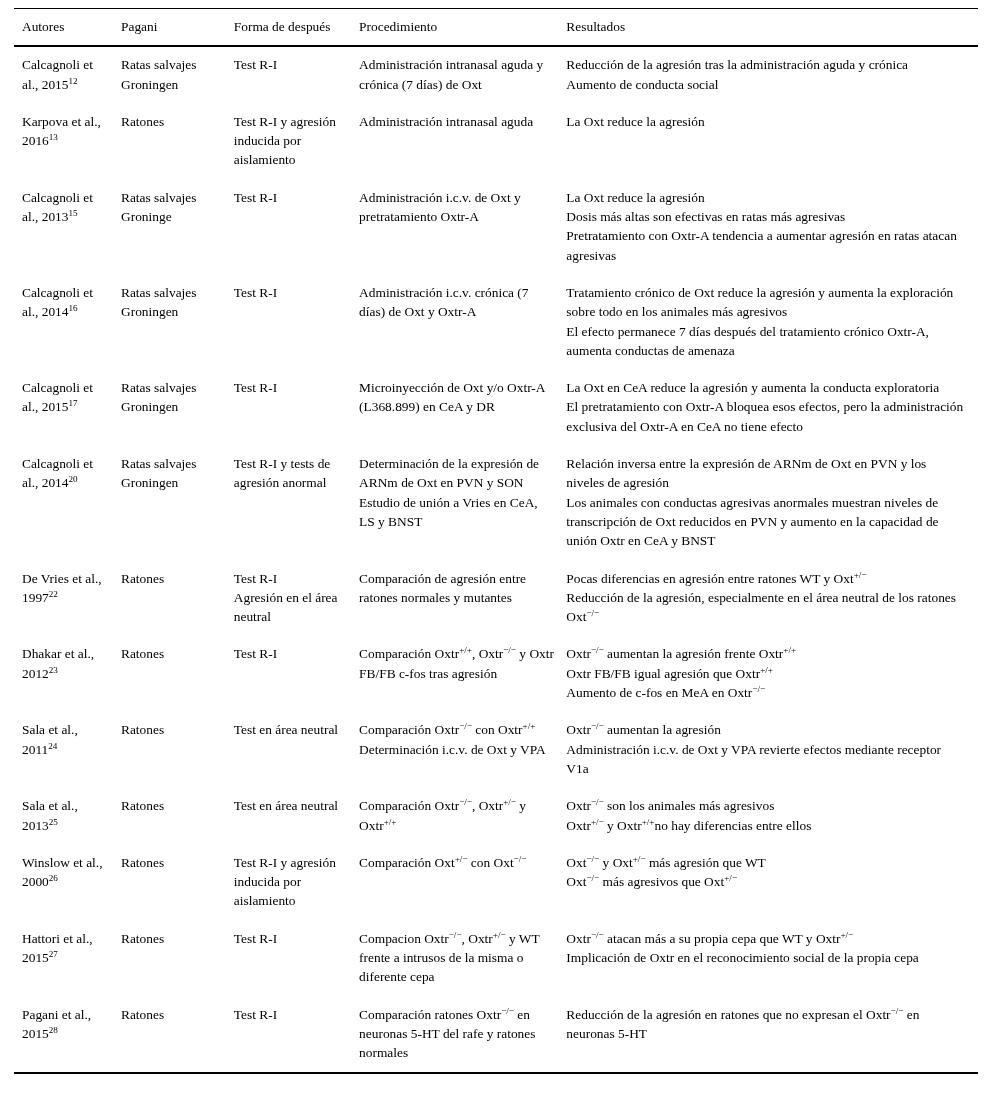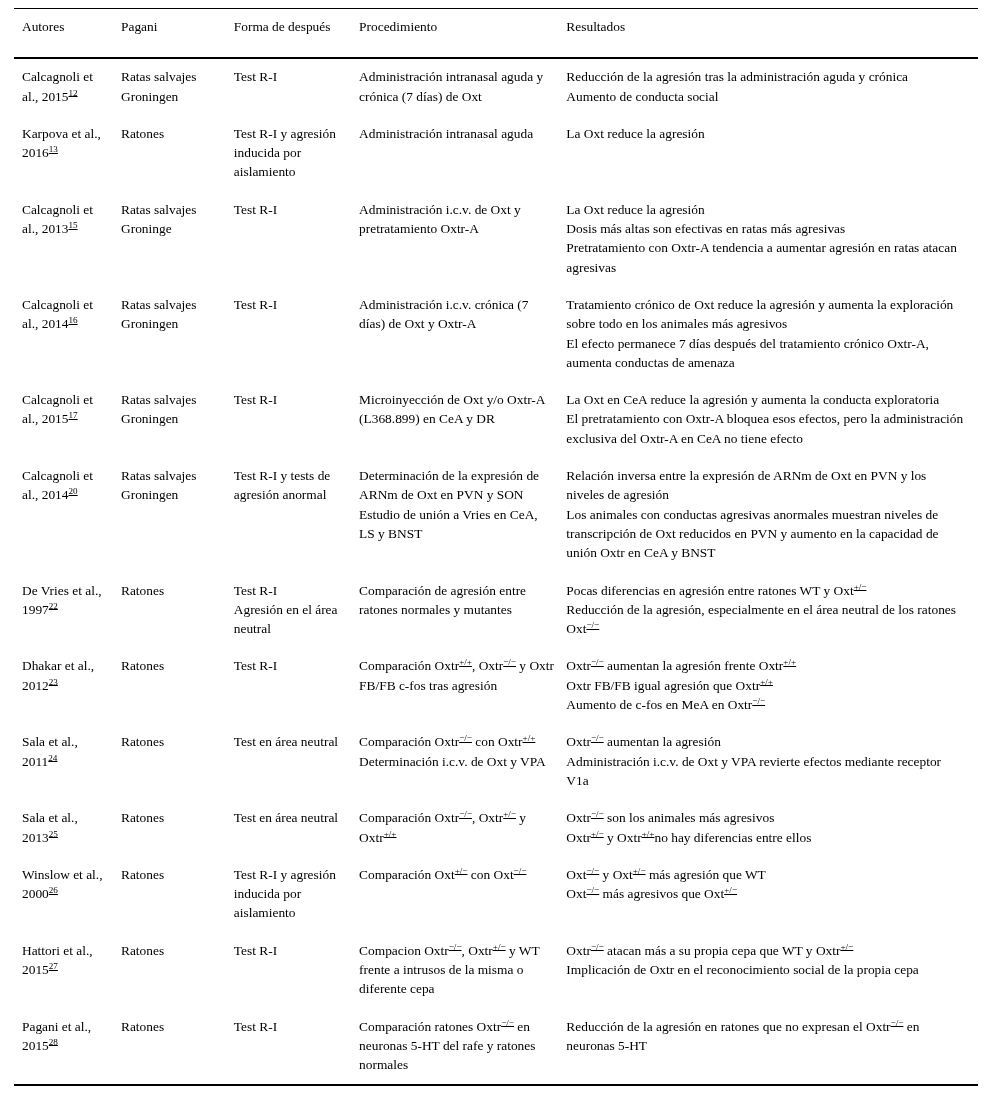--- a/index.html
+++ b/index.html
@@ -22,25 +22,25 @@
     font-weight: normal;
     font-size: 13.4px;
     line-height: 1.44;
     padding: 6px 12px 10px 0;
   }
   th:first-child, td:first-child { padding-left: 8px; }
   thead th {
     border-top: 1px solid #000000;
     border-bottom: 2.5px solid #000000;
     padding-top: 8px;
-    padding-bottom: 21px;
+    padding-bottom: 9px;
   }
   tbody tr:last-child td { border-bottom: 2.5px solid #000000; }
   tbody td { padding-top: 8px; padding-bottom: 10px; }
-  sup { font-size: 0.68em; line-height: 0; vertical-align: super; text-decoration: underline; }
+  sup { font-size: 0.68em; line-height: 0; vertical-align: super; }
   .cell-line { display: block; }
 </style>
 </head>
 <body>
 
 <div class="page">
   <table class="paper-table">
     <colgroup>
       <col style="width:11.1%">
       <col style="width:11.7%">

